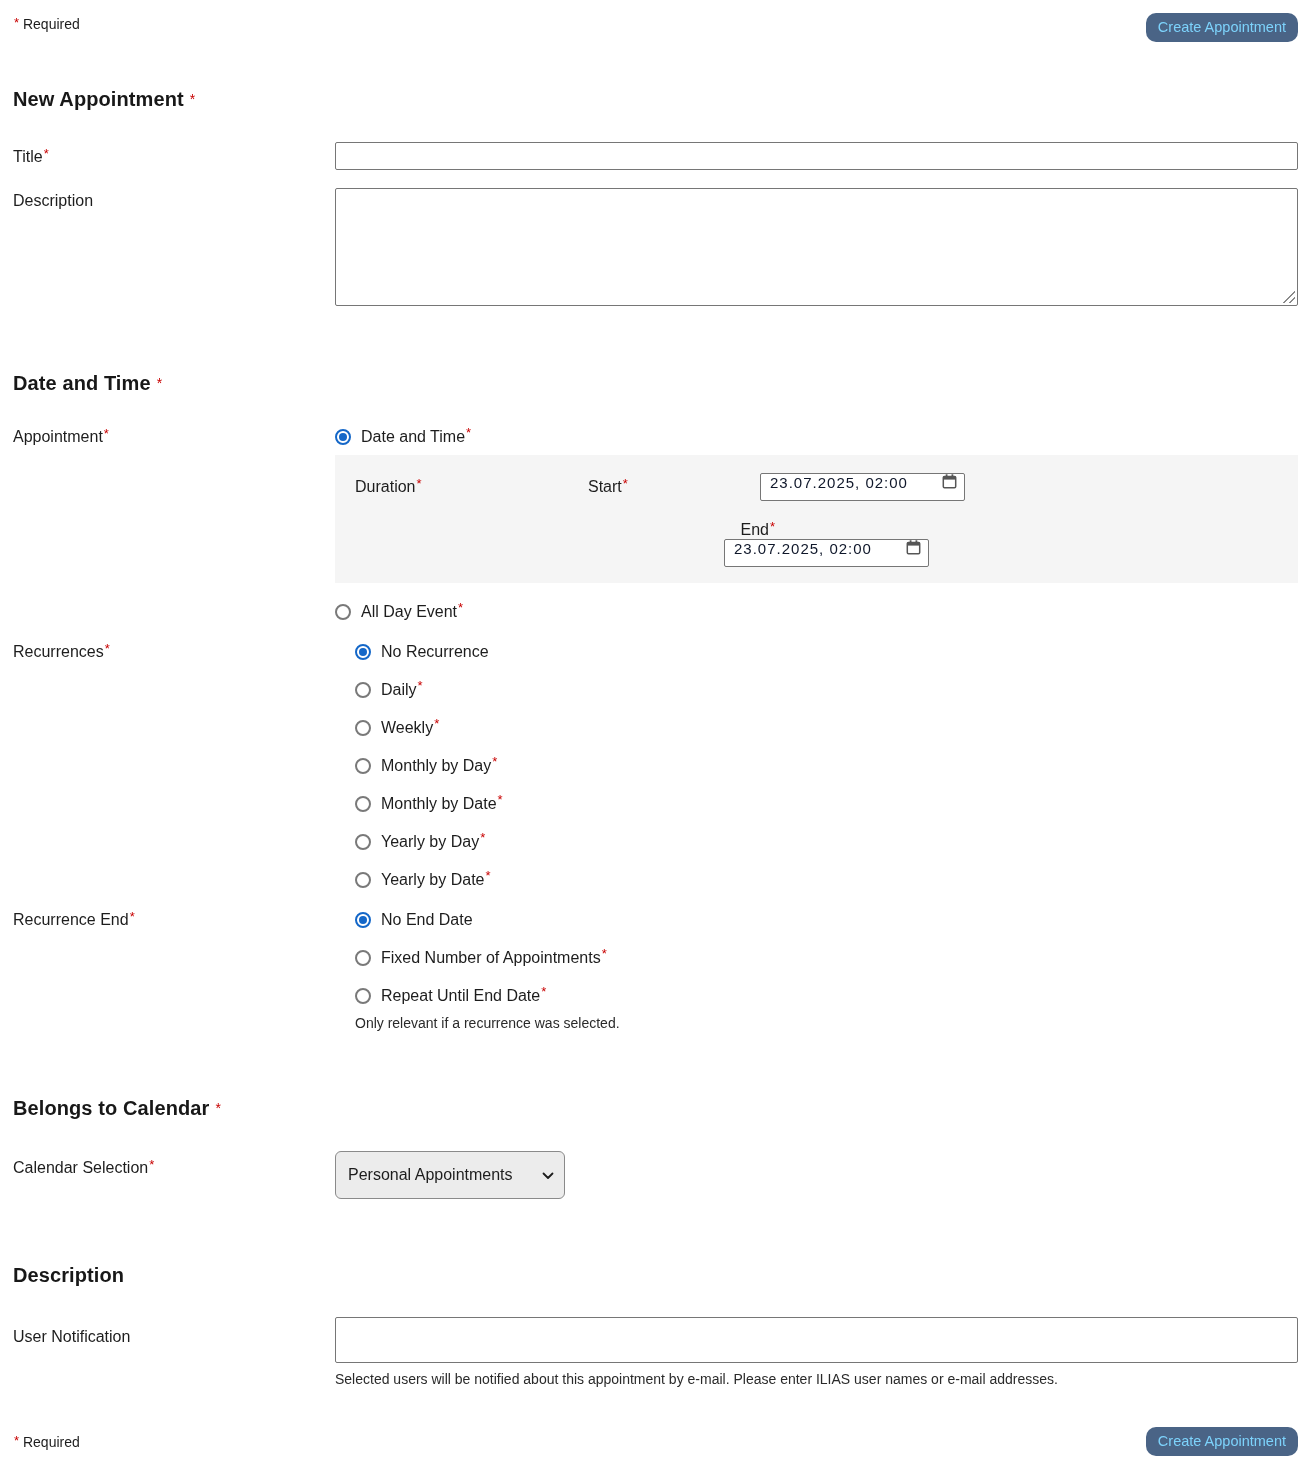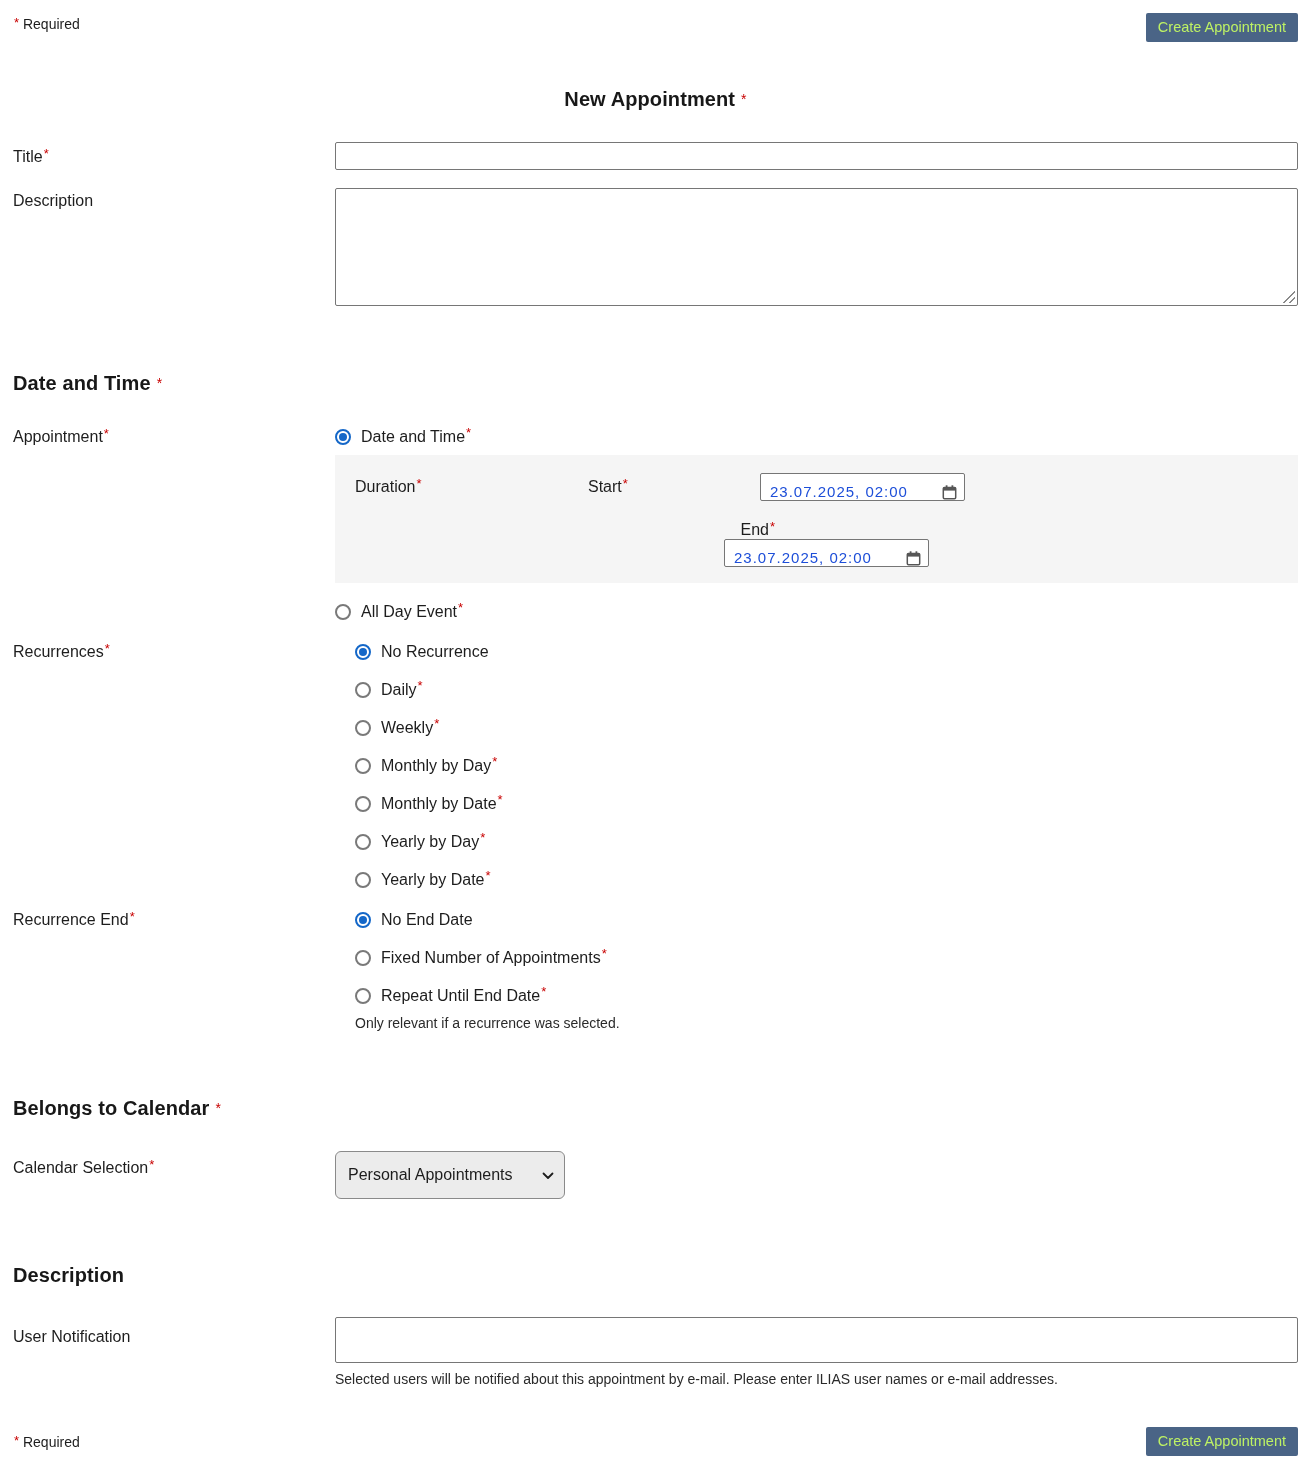--- a/index.html
+++ b/index.html
@@ -9,28 +9,28 @@
     font-family: "Liberation Sans", "DejaVu Sans", sans-serif;
     color: #1d1d1d;
     font-size: 16px;
   }
   .wrap { padding: 13px 9px 12px 13px; min-height: 1468px; }
 
   
   .bar { display: flex; justify-content: space-between; align-items: flex-start; }
   .required-note { font-size: 14px; color: #1d1d1d; padding-top: 3px; }
   .btn {
-    background: #4a6486; color: #bef264; border: none; border-radius: 2px;
+    background: #4a6486; color: #7dd3fc; border: none; border-radius: 10px;
     font-family: "Liberation Sans", sans-serif; font-size: 14.5px;
     height: 29px; padding: 0 12px; cursor: pointer; line-height: 29px;
   }
 
   
   h2 { font-size: 20px; font-weight: 700; color: #181818; margin: 0; line-height: 23px; letter-spacing: 0.1px; }
-  .h-new { margin-top: 46px; text-align: center; }
+  .h-new { margin-top: 46px; }
   .h-section { margin-top: 66px; }
   .h-req { color: #c80000; font-size: 14px; font-weight: 400; margin-left: 6px; position: relative; top: -2px; }
   .req { color: #c80000; font-size: 13px; position: relative; top: -4px; margin-left: 1px; }
 
   
   .row { display: flex; align-items: flex-start; }
   .lbl { width: 322px; flex-shrink: 0; font-size: 16px; line-height: 20px; }
   .lbl-center { padding-top: 5px; }
   .ctl { flex: 1; min-width: 0; }
   .mt18 { margin-top: 18px; } .mt19 { margin-top: 19px; } .mt20 { margin-top: 20px; gap: 20px; }
@@ -67,22 +67,22 @@
   }
 
   
   .panel { background: #f5f5f5; margin-top: 8px; padding: 18px 0 16px 20px; }
   .prow { display: flex; align-items: center; }
   .prow + .prow { margin-top: 20px; flex-direction: column; }
   .p-dur { width: 233px; font-size: 16px; }
   .p-sub { width: 172px; font-size: 16px; }
   .dtfield {
     width: 205px; height: 28px; background: #fff; border: 1px solid #767676; border-radius: 2px;
-    display: flex; align-items: flex-end; padding: 0 7px 0 9px; font-size: 15px;
-    letter-spacing: 1px; color: #1d4ed8; cursor: text;
+    display: flex; align-items: flex-start; padding: 0 7px 0 9px; font-size: 15px;
+    letter-spacing: 1px; color: #0f172a; cursor: text;
   }
   .dt-text { white-space: nowrap; }
   .cal { margin-left: auto; display: inline-flex; cursor: pointer; }
 
   .hint { font-size: 14px; color: #2a2a2a; line-height: 16px; }
 
   
   .select {
     width: 230px; height: 48px; background: #ececec; border: 1px solid #8a8a8a; border-radius: 6px;
     display: flex; align-items: center; padding: 0 10px 0 12px; font-size: 16px; cursor: pointer;

